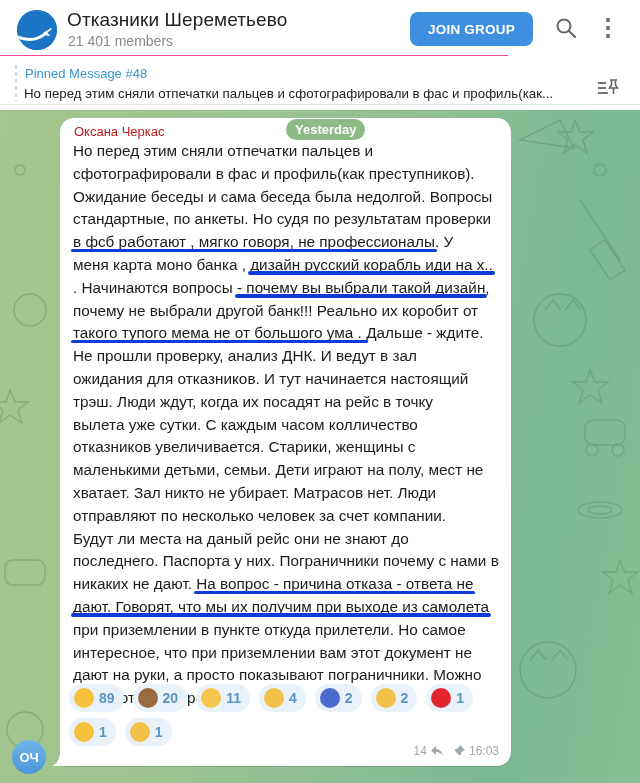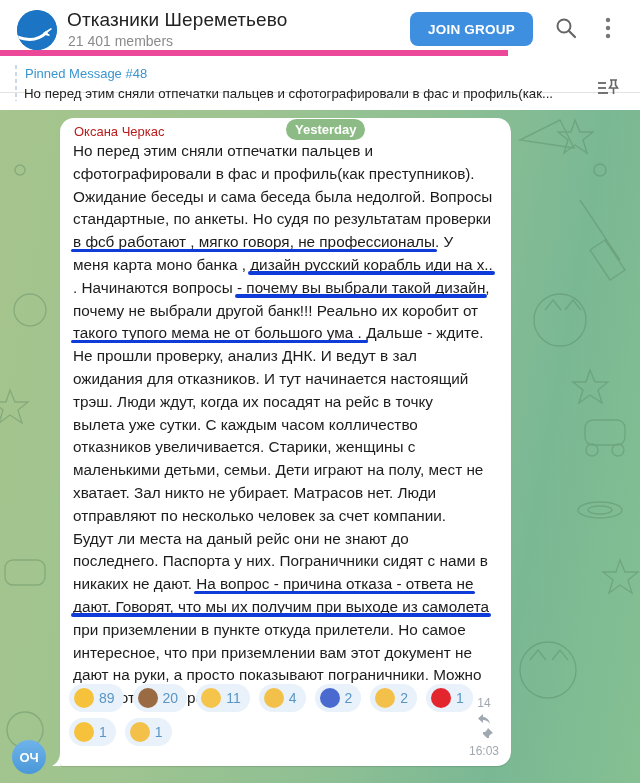--- a/index.html
+++ b/index.html
@@ -1,28 +1,28 @@
 <!DOCTYPE html>
 <html><head>
 <meta charset="utf-8">
 <style>
   * { box-sizing: border-box; margin: 0; padding: 0; }
   html, body { width: 640px; height: 783px; overflow: hidden; }
   body { font-family: "Liberation Sans", "DejaVu Sans", sans-serif; background: #fff; position: relative; }
 
-  .header { position: absolute; left: 0; top: 0; width: 508px; height: 56px; background: #fff; border-bottom: 6px solid #ec4899; }
+  .header { position: absolute; left: 0; top: 0; width: 508px; height: 56px; background: #fff; border-bottom: 1px solid #ec4899; }
   .avatar { position: absolute; left: 17px; top: 10px; width: 40px; height: 40px; border-radius: 50%; background: #1c75c4; overflow: hidden; }
   .avatar svg { width: 40px; height: 40px; display: block; }
   .title { position: absolute; left: 67px; top: 9px; font-size: 19px; color: #222; letter-spacing: 0.1px; }
   .subtitle { position: absolute; left: 68px; top: 33px; font-size: 14px; color: #8a8a8a; }
   .join-btn { position: absolute; left: 410px; top: 12px; width: 123px; height: 34px; border-radius: 8px; background: #3f8fe0; color: #fff; font-size: 13.5px; font-weight: bold; border: none; display: flex; align-items: center; justify-content: center; letter-spacing: 0.2px; }
   .search-icon { position: absolute; left: 555px; top: 17px; width: 22px; height: 22px; }
   .more-icon { position: absolute; left: 605px; top: 16px; width: 6px; height: 24px; }
 
-  .pinned { position: absolute; left: 0; top: 57px; width: 640px; height: 36px; background: #fff; border-bottom: 1px solid #e3e3e3; }
+  .pinned { position: absolute; left: 0; top: 57px; width: 640px; height: 48px; background: #fff; border-bottom: 1px solid #e3e3e3; }
   .pinned-bar { position: absolute; left: 15px; top: 8px; width: 2px; height: 36px; background: repeating-linear-gradient(#c9d8e4 0 4px, transparent 4px 7px); }
   .pinned-title { position: absolute; left: 25px; top: 9px; font-size: 13px; color: #3a95cf; }
   .pinned-text { position: absolute; left: 24px; top: 29px; font-size: 13.3px; color: #222; white-space: nowrap; }
   .pin-list-icon { position: absolute; left: 597px; top: 78px; width: 22px; height: 20px; }
 
   .chat { position: absolute; left: 0; top: 110px; width: 640px; height: 673px; overflow: hidden;
     background: linear-gradient(100deg, #a6c48d 0%, #9fc490 30%, #8dbf94 60%, #7ab894 80%, #85c092 100%); }
   .pattern { position: absolute; inset: 0; opacity: 0.35; }
 
   .bubble { position: absolute; left: 60px; top: 8px; width: 451px; height: 648px; background: #fff; border-radius: 14px 14px 14px 4px; box-shadow: 0 1px 1px rgba(0,0,0,0.12); }
@@ -30,23 +30,23 @@
   .sender { position: absolute; left: 14px; top: 6px; font-size: 13px; color: #b91c1c; }
   .date-badge { position: absolute; left: 286px; top: 119px; height: 21px; padding: 0 9px; border-radius: 11px; background: #8dbb85; color: #fff; font-size: 13px; line-height: 21px; font-weight: bold; z-index: 5; }
 
   .msg-text { position: absolute; left: 13px; top: 22px; width: 430px; font-size: 15.3px; line-height: 22.8px; color: #1c1c1c; }
   .msg-line { display: block; white-space: nowrap; position: relative; }
   .uline { position: relative; }
   .uline::after { content: ""; position: absolute; left: -2px; right: -2px; bottom: -2px; height: 3.5px; background: #0f3bd9; border-radius: 2px; }
 
   .reactions { position: absolute; left: 9px; top: 566px; width: 430px; }
   .r-row { display: flex; gap: 9px; margin-bottom: 6px; }
-  .react { height: 28px; padding: 0 9px 0 5px; border-radius: 14px; background: #e9f1fa; display: flex; align-items: center; gap: 5px; font-size: 14px; font-weight: normal; color: #5a96c4; }
+  .react { height: 28px; padding: 0 9px 0 5px; border-radius: 14px; background: #e9f1fa; display: flex; align-items: center; gap: 5px; font-size: 14px; font-weight: bold; color: #5a96c4; }
   .emoji { width: 20px; height: 20px; border-radius: 50%; display: inline-block; position: relative; }
-  .meta { position: absolute; right: 12px; bottom: 8px; font-size: 12px; color: #a0a8b0; display: flex; align-items: center; gap: 4px; flex-direction: column; }
+  .meta { position: absolute; right: 12px; bottom: 8px; font-size: 12px; color: #a0a8b0; display: flex; align-items: center; gap: 4px; }
 
   .user-avatar { position: absolute; left: 12px; top: 630px; width: 34px; height: 34px; border-radius: 50%; background: linear-gradient(#6fb3ea, #4a98d9); color: #fff; font-size: 13px; font-weight: bold; display: flex; align-items: center; justify-content: center; }
 </style>
 </head>
 <body>
 
 <div class="header">
   <div class="avatar">
     <svg viewBox="0 0 40 40">
       <circle cx="20" cy="20" r="20" fill="#1c75c4"></circle>
@@ -126,21 +126,21 @@
         <span class="msg-line"><span class="uline">такого тупого мема не от большого ума . </span><span>Дальше - ждите.</span></span>
         <span class="msg-line"><span>Не прошли проверку, анализ ДНК.  И ведут в зал</span></span>
         <span class="msg-line"><span>ожидания для отказников. И тут начинается настоящий</span></span>
         <span class="msg-line"><span>трэш.  Люди ждут, когда их посадят на рейс в точку</span></span>
         <span class="msg-line"><span>вылета уже сутки. С каждым часом колличество</span></span>
         <span class="msg-line"><span>отказников увеличивается. Старики, женщины с</span></span>
         <span class="msg-line"><span>маленькими детьми, семьи. Дети играют на полу, мест не</span></span>
         <span class="msg-line"><span>хватает. Зал никто не убирает. Матрасов нет. Люди</span></span>
         <span class="msg-line"><span>отправляют по несколько человек за счет компании.</span></span>
         <span class="msg-line"><span>Будут ли места на даный рейс они не знают до</span></span>
-        <span class="msg-line"><span>последнего. Паспорта у них. Пограничники сидят с нами в</span></span>
+        <span class="msg-line"><span>последнего. Паспорта у них. Пограничники почему с нами в</span></span>
         <span class="msg-line"><span>никаких не дают. </span><span class="uline">На вопрос - причина отказа - ответа не</span></span>
         <span class="msg-line"><span class="uline">дают. Говорят, что мы их получим при выходе из самолета</span></span>
         <span class="msg-line"><span>при приземлении в пункте откуда прилетели.  Но самое</span></span>
         <span class="msg-line"><span>интересное, что при приземлении вам этот документ не</span></span>
         <span class="msg-line"><span>дают на руки, а просто показывают пограничники. Можно</span></span>
         <span class="msg-line"><span>его сфотографировать</span></span>
       </div>
 
     <div class="reactions" id="reactions">
         <div class="r-row">

